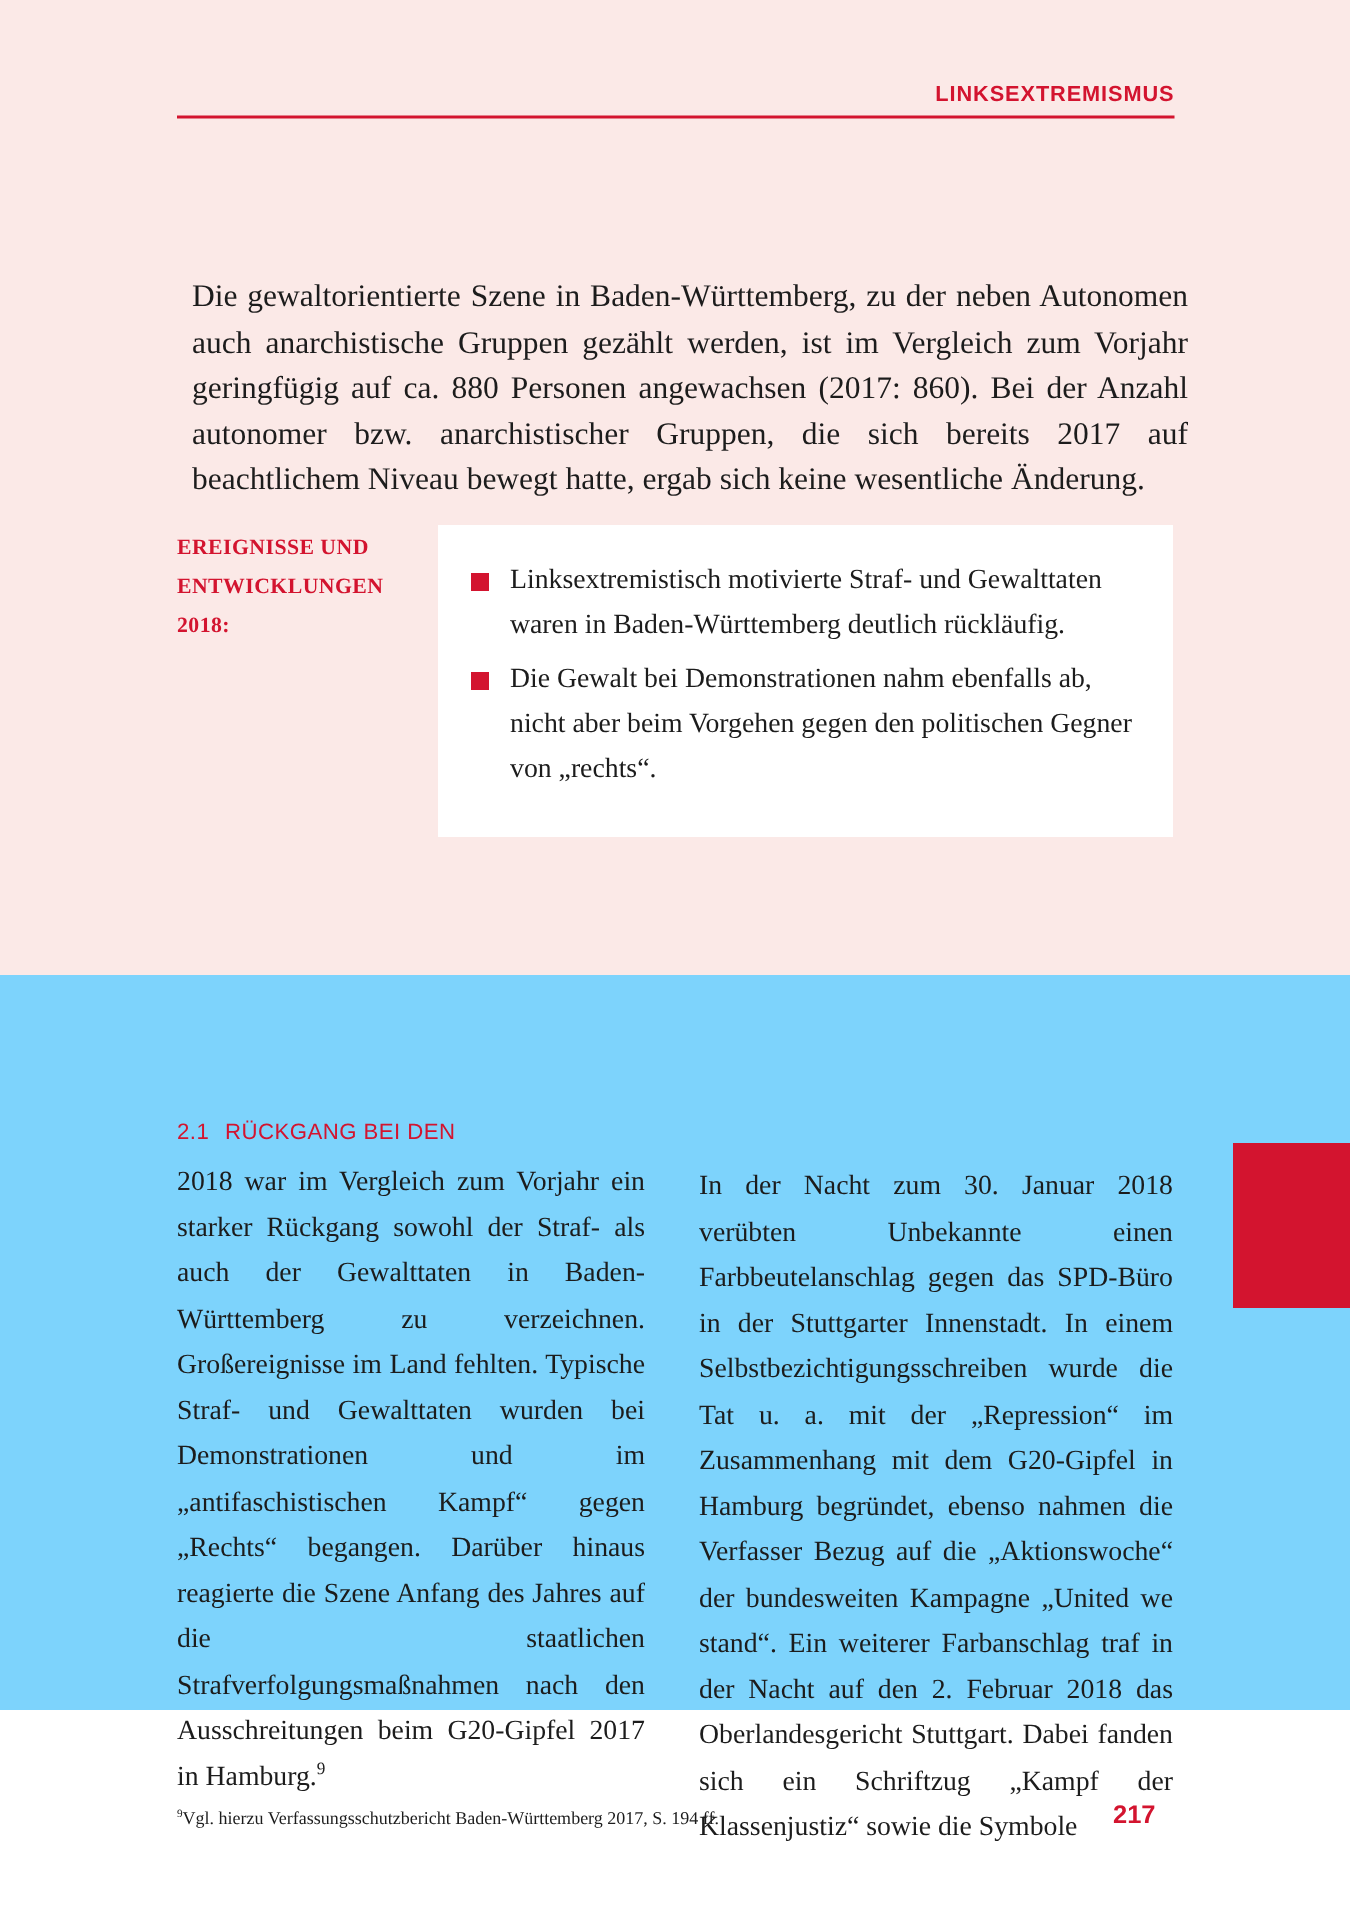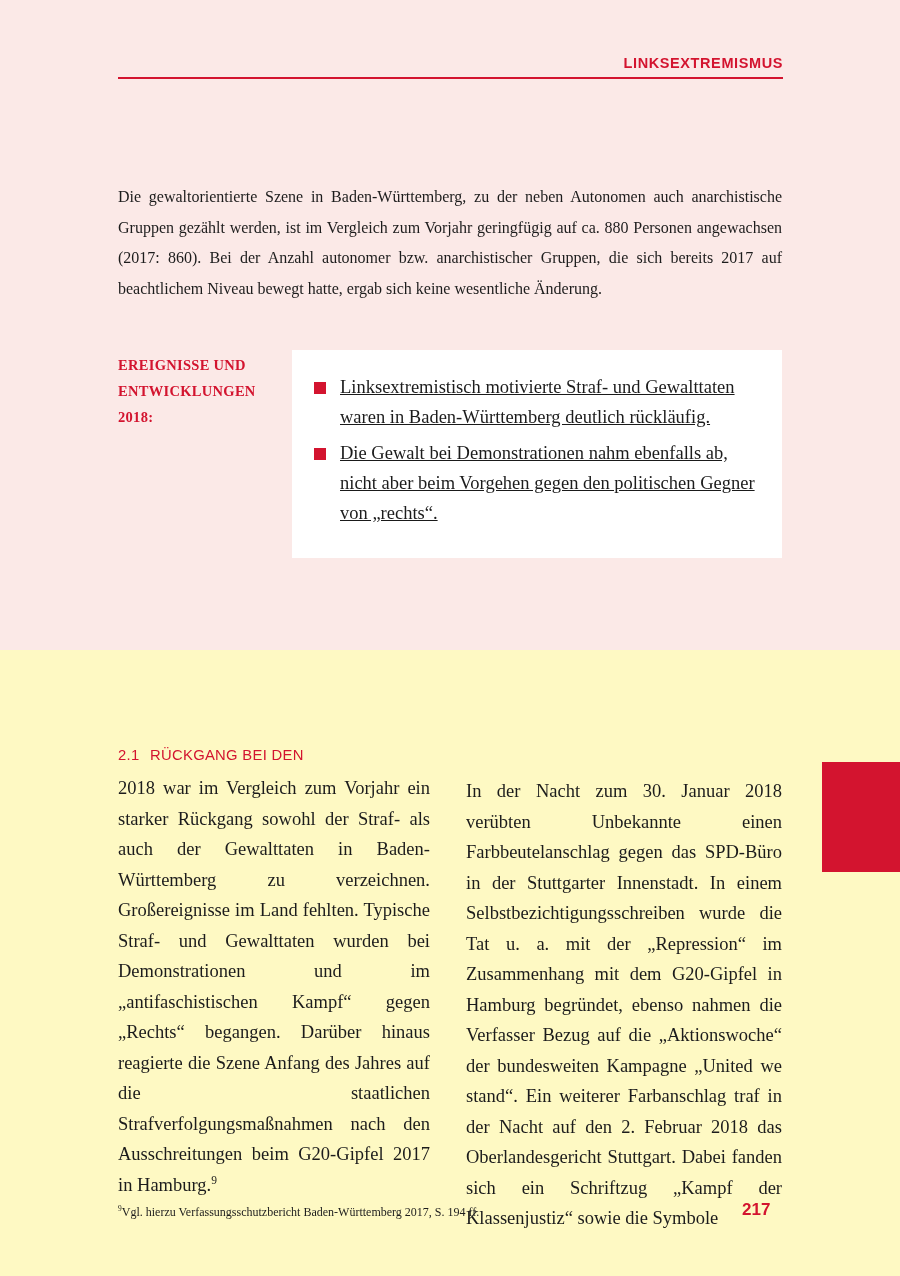--- a/index.html
+++ b/index.html
@@ -11,22 +11,22 @@
     height: 1276px;
     background: #ffffff;
     font-family: "Liberation Serif", serif;
     color: #1a1a1a;
     position: relative;
     overflow: hidden;
   }
   .page {
     position: relative;
     width: 900px;
-    height: 1276px;
-    background: #fef9c3;
+    height: 1140px;
+    background: #7dd3fc;
   }
   
   .top-band {
     position: absolute;
     left: 0;
     top: 0;
     width: 900px;
     height: 650px;
     background: #fbe9e7;
   }
@@ -47,24 +47,24 @@
     margin: 0 0 6px 0;
   }
   .header-rule {
     height: 2px;
     background: #d3142f;
     width: 100%;
   }
   
   .intro {
     position: absolute;
-    left: 118px;
+    left: 128px;
     top: 182px;
     width: 664px;
-    font-size: 16px;
+    font-size: 21px;
     line-height: 30.5px;
     text-align: justify;
     color: #1c1c1c;
   }
   
   .events-label {
     position: absolute;
     left: 118px;
     top: 352px;
     width: 165px;
@@ -82,21 +82,20 @@
     width: 490px;
     min-height: 192px;
     background: #ffffff;
     padding: 22px 24px 24px 22px;
     box-sizing: border-box;
   }
   .bullet-row {
     display: flex;
     align-items: flex-start;
     margin-bottom: 6px;
-    text-decoration: underline;
   }
   .bullet-sq {
     width: 12px;
     height: 12px;
     background: #d3142f;
     margin-top: 10px;
     margin-right: 14px;
     flex: 0 0 auto;
   }
   .bullet-text {

